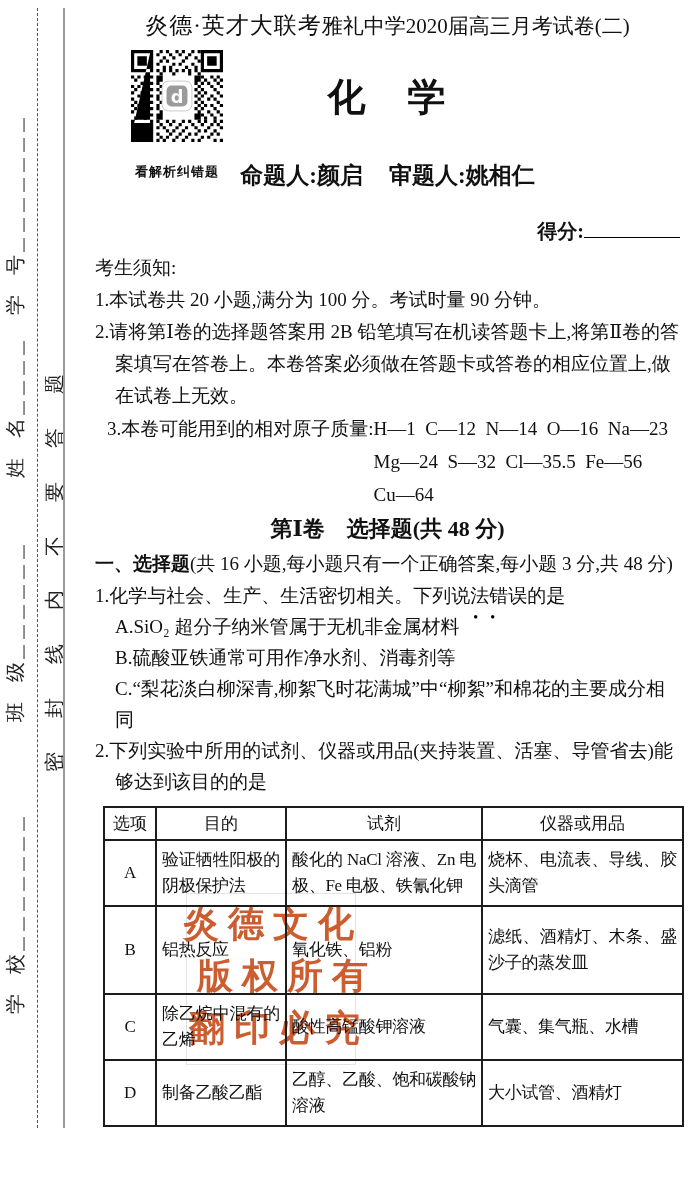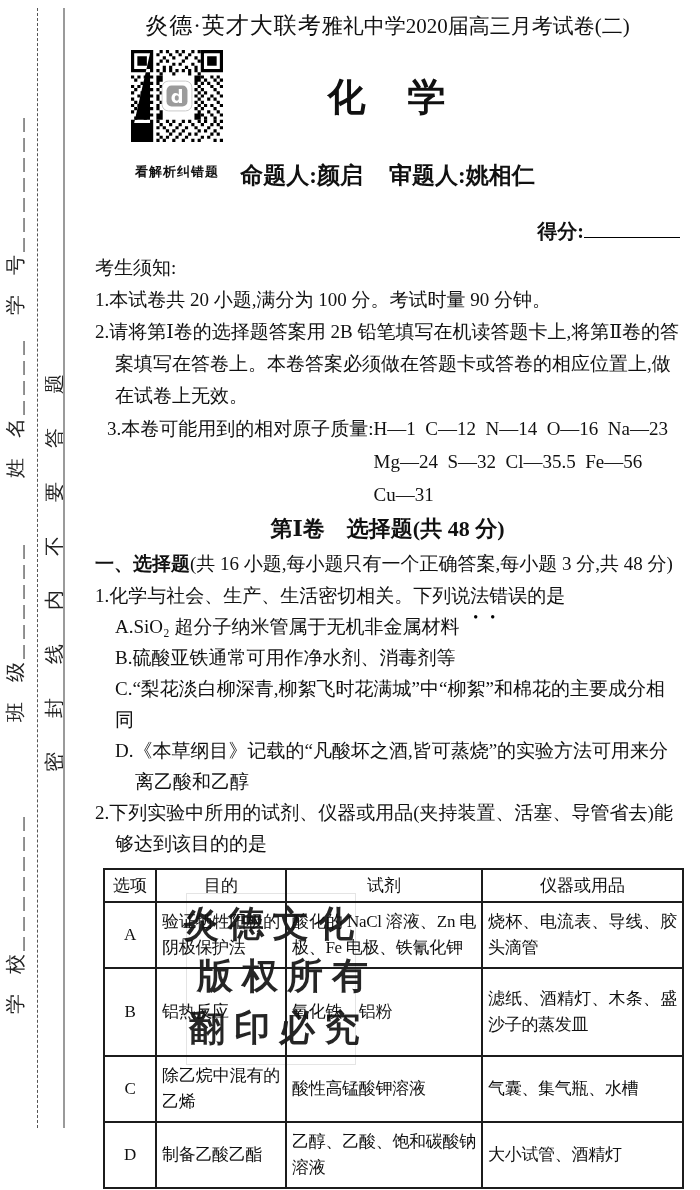--- a/index.html
+++ b/index.html
@@ -11,21 +11,21 @@
   
   .dash-line{position:absolute;left:37px;top:8px;height:1120px;border-left:1px dashed #555;}
   .solid-line{position:absolute;left:63px;top:8px;height:1120px;border-left:2px solid #9a9a9a;}
   .vstrip{
     position:absolute;transform-origin:0 0;transform:rotate(-90deg);
     white-space:nowrap;font-size:20px;line-height:26px;height:26px;color:#222;
   }
   .seal{letter-spacing:34px;font-size:20px;}
   
   .wmbox{position:absolute;left:186px;top:893px;width:168px;height:170px;border:1px solid #e4e4e4;}
-  .wm{position:absolute;left:183px;top:898px;color:#000000;font-size:36px;letter-spacing:9px;line-height:52px;opacity:.85;font-weight:600;}
+  .wm{position:absolute;left:183px;top:898px;color:#c2410c;font-size:36px;letter-spacing:9px;line-height:52px;opacity:.85;font-weight:600;}
   .wm .l2{padding-left:14px;}
   .wm .l3{padding-left:6px;}
   
   .content{position:absolute;left:95px;top:0;width:585px;font-size:19px;}
   .paper-title{position:absolute;top:10px;left:-10px;width:605px;text-align:center;white-space:nowrap;}
   .paper-title .series{font-size:23px;font-weight:400;letter-spacing:1px;}
   .paper-title .exam{font-size:21px;font-weight:500;}
   .qr-wrap{position:absolute;left:33px;top:50px;width:98px;text-align:center;}
   .qr-wrap svg{display:block;width:96px;height:92px;margin:0 auto;}
   .qr-caption{font-size:13px;font-weight:600;margin-top:21px;letter-spacing:1px;}
@@ -111,32 +111,31 @@
 
   <div class="flow">
     <p class="plain">考生须知:</p>
     <p class="hang">1.本试卷共 20 小题,满分为 100 分。考试时量 90 分钟。</p>
     <p class="hang">2.请将第Ⅰ卷的选择题答案用 2B 铅笔填写在机读答题卡上,将第Ⅱ卷的答案填写在答卷上。本卷答案必须做在答题卡或答卷的相应位置上,做在试卷上无效。</p>
     <div class="atomic">
       <span class="lbl">3.本卷可能用到的相对原子质量:</span>
       <div class="masses">
         <div>H—1  C—12  N—14  O—16  Na—23</div>
         <div>Mg—24  S—32  Cl—35.5  Fe—56</div>
-        <div>Cu—31</div>
+        <div>Cu—64</div>
       </div>
     </div>
 
     <p class="part-title">第Ⅰ卷　选择题(共 48 分)</p>
     <p class="subsec"><b>一、选择题</b><span>(共 16 小题,每小题只有一个正确答案,每小题 3 分,共 48 分)</span></p>
 
     <p class="stem"><span>1.化学与社会、生产、生活密切相关。下列说法</span><span class="emph">错误</span><span>的是</span></p>
     <p class="opt">A.SiO₂ 超分子纳米管属于无机非金属材料</p>
     <p class="opt">B.硫酸亚铁通常可用作净水剂、消毒剂等</p>
     <p class="opt">C.“梨花淡白柳深青,柳絮飞时花满城”中“柳絮”和棉花的主要成分相同</p>
-    <p class="optd">D.《本草纲目》记载的“凡酸坏之酒,皆可蒸烧”的实验方法可用来分离乙酸和乙醇</p>
 
     <p class="stem">2.下列实验中所用的试剂、仪器或用品(夹持装置、活塞、导管省去)能够达到该目的的是</p>
 
     <table class="qtable">
       <colgroup>
           <col style="width:52px">
           <col style="width:130px">
           <col style="width:196px">
           <col style="width:201px">
         </colgroup>

